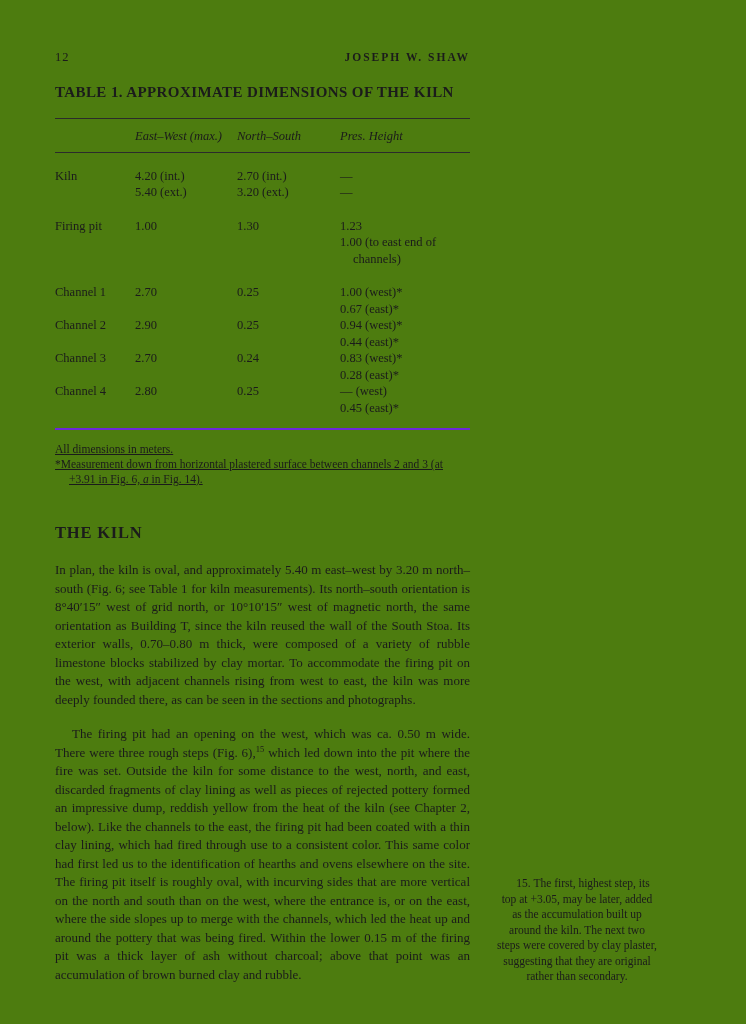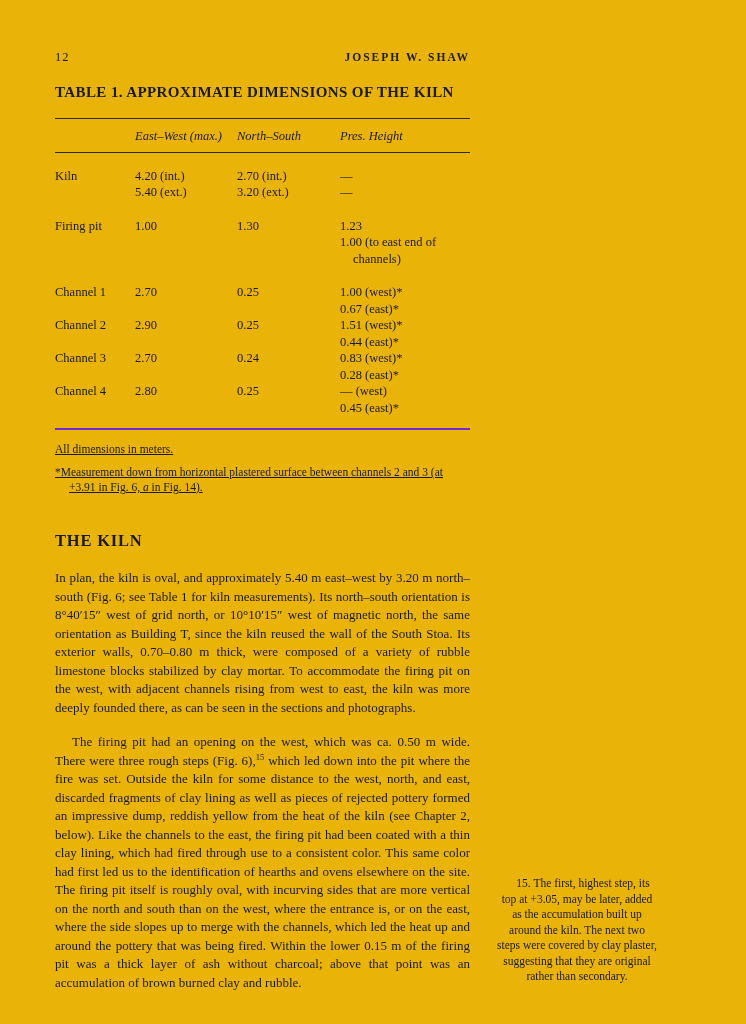--- a/index.html
+++ b/index.html
@@ -3,21 +3,21 @@
 <meta charset="utf-8">
 <style>
   * { margin:0; padding:0; box-sizing:border-box; }
   html, body { background:#ffffff; }
   body { font-family:"Liberation Serif", serif; color:#1b1b1b; }
 
   .page {
     position:relative;
     width:746px;
     height:1024px;
-    background:#eab308;
+    background:#4d7c0f;
     overflow:hidden;
   }
 
   .running-head {
     position:absolute;
     top:50px; left:55px; width:415px;
     display:flex; justify-content:space-between; align-items:baseline;
   }
   .pagenum { font-size:12.5px; letter-spacing:1px; }
   .author  { font-size:11.5px; letter-spacing:2px; font-weight:bold; }
@@ -49,21 +49,21 @@
   .c3 { flex:1 1 auto; }
   .c3.ind { padding-left:13px; }
 
   .table-note {
     font-size:11.5px;
     line-height:15px;
     margin-top:12px;
     text-decoration:underline;
   }
   .table-note.hang {
-    margin-top:8px;
+    margin-top:0;
     padding-left:14px;
     text-indent:-14px;
   }
 
   .section-heading {
     margin-top:36px;
     font-size:16.5px;
     font-weight:bold;
     letter-spacing:0.8px;
   }
@@ -147,21 +147,21 @@
           <div class="trow">
             <div class="c0"></div>
             <div class="c1"></div>
             <div class="c2"></div>
             <div class="c3">0.67 (east)*</div>
           </div>
           <div class="trow">
             <div class="c0">Channel 2</div>
             <div class="c1">2.90</div>
             <div class="c2">0.25</div>
-            <div class="c3">1.51 (west)*</div>
+            <div class="c3">0.94 (west)*</div>
           </div>
           <div class="trow">
             <div class="c0"></div>
             <div class="c1"></div>
             <div class="c2"></div>
             <div class="c3">0.44 (east)*</div>
           </div>
           <div class="trow">
             <div class="c0">Channel 3</div>
             <div class="c1">2.70</div>

